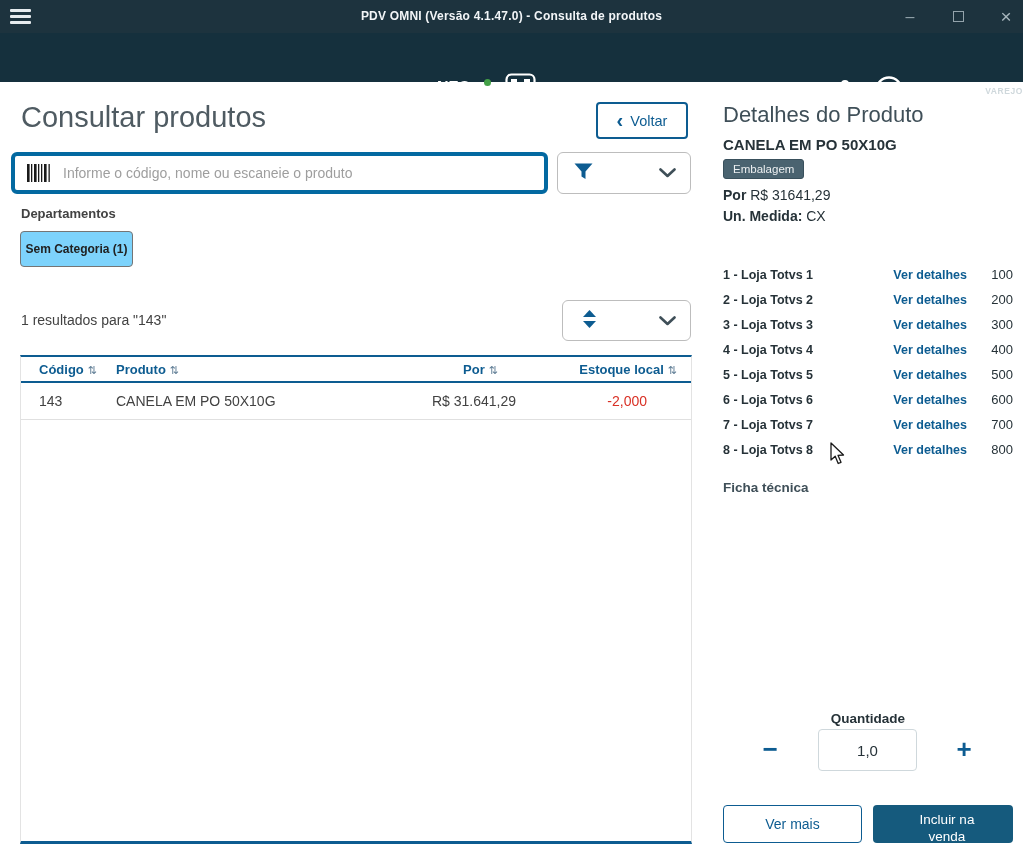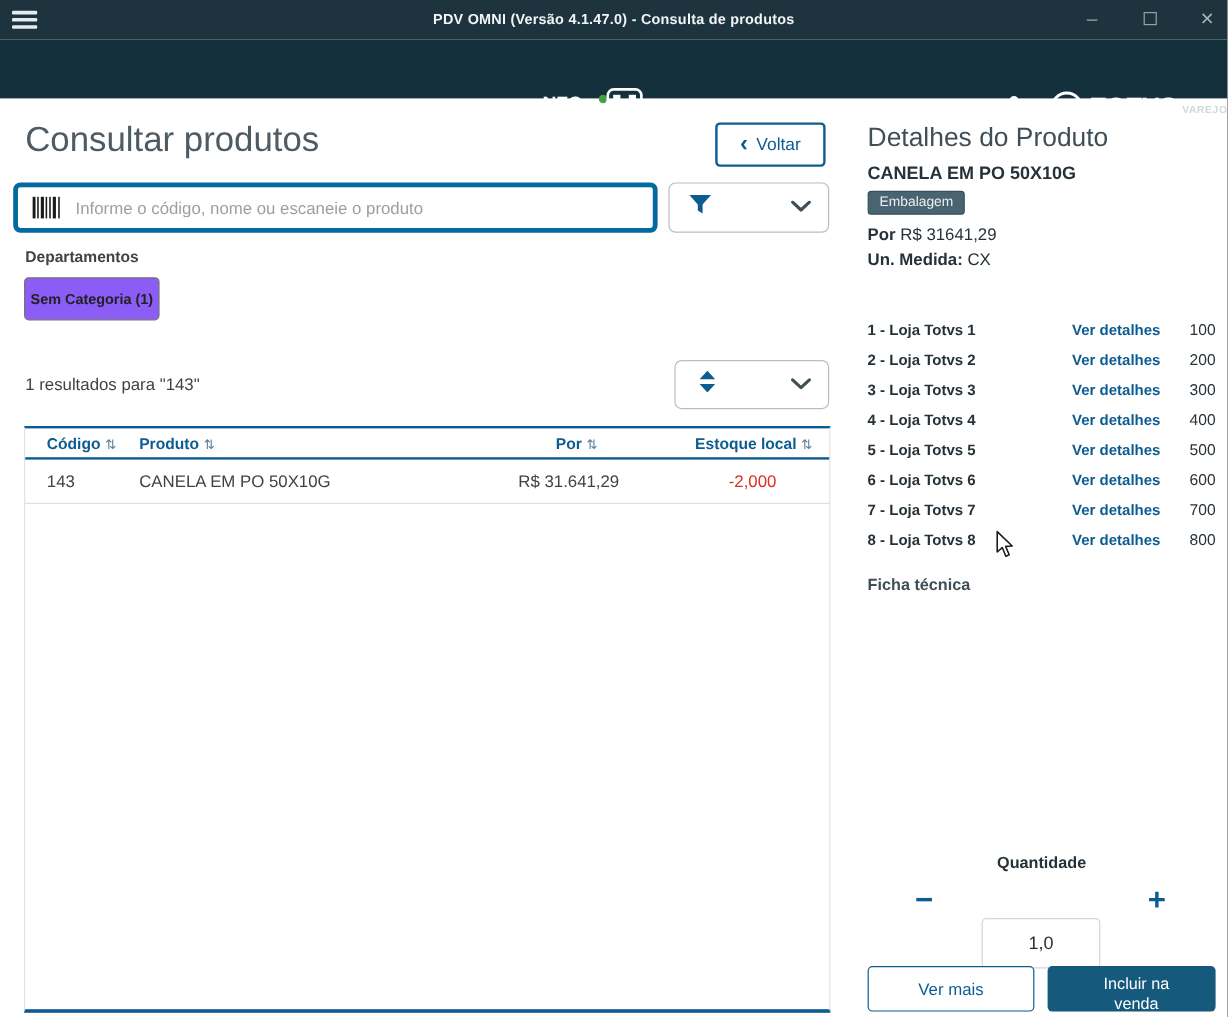--- a/index.html
+++ b/index.html
@@ -24,21 +24,21 @@
   .win-controls { position:absolute; right:8px; top:0; height:33px; display:flex; align-items:center; gap:30px; }
   .wc { color:#93a3ab; font-size:16px; line-height:16px; cursor:pointer; width:18px; text-align:center; }
   .wc-max { width:11px; height:11px; border:1.5px solid #93a3ab; display:inline-block; }
   .wc-close { font-size:19px; color:#a7b6bd; }
 
   
   .appbar {
     position:absolute; left:0; top:33px; width:1023px; height:49px;
     background:#15303d;
   }
-  .nfce { position:absolute; left:452px; top:46px; color:#ffffff; font-size:16px; font-weight:bold; }
+  .nfce { position:absolute; left:437px; top:46px; color:#ffffff; font-size:16px; font-weight:bold; }
   .nfce-dot { position:absolute; left:47px; top:0px; width:7px; height:7px; border-radius:50%; background:#43a047; }
   .qr-box { position:absolute; left:505px; top:40px; }
   .appbar-datetime { position:absolute; left:637px; top:49px; color:#ffffff; font-size:14.5px; }
   .appbar-counter { position:absolute; left:803px; top:48px; color:#ffffff; font-size:15px; }
   .user-ic { position:absolute; left:835px; top:45px; }
   .brand { position:absolute; left:874px; top:42px; display:flex; align-items:center; }
   .brand-name { color:#ffffff; font-size:21px; font-weight:bold; letter-spacing:.5px; margin-left:5px; }
   .brand-sub { color:#cfd8dc; font-size:8.5px; font-weight:bold; letter-spacing:.6px; margin-left:4px; margin-top:2px; }
 
   
@@ -63,21 +63,21 @@
 
   .filter-box {
     position:absolute; left:557px; top:152px; width:134px; height:42px;
     border:1px solid #bdbdbd; border-radius:6px; background:#fff;
     display:flex; align-items:center; justify-content:space-between; padding:0 14px 0 16px; cursor:pointer;
   }
 
   .dep-label { position:absolute; left:21px; top:206px; font-size:13px; font-weight:bold; color:#424242; }
   .chip {
     position:absolute; left:20px; top:231px; width:113px; height:36px;
-    border:1px solid #757575; border-radius:4px; background:#8b5cf6;
+    border:1px solid #757575; border-radius:4px; background:#7dd3fc;
     font-size:12px; font-weight:bold; color:#212121;
     display:flex; align-items:center; justify-content:center; cursor:pointer; font-family:inherit;
   }
 
   .results-text { position:absolute; left:21px; top:312px; font-size:14px; color:#424242; }
 
   .sort-box {
     position:absolute; left:562px; top:300px; width:129px; height:41px;
     border:1px solid #bdbdbd; border-radius:6px; background:#fff;
     display:flex; align-items:center; justify-content:space-between; padding:0 14px 0 20px; cursor:pointer;
@@ -134,21 +134,21 @@
   .qty-label { position:absolute; left:723px; top:711px; width:290px; text-align:center; font-size:13.5px; font-weight:bold; color:#263238; }
   .qty-btn {
     position:absolute; top:731px; width:36px; height:36px; border:none; background:transparent;
     color:#0d5c91; font-size:26px; font-weight:bold; cursor:pointer; line-height:36px; text-align:center; font-family:inherit;
   }
   .qty-minus { left:752px; }
   .qty-plus { left:946px; }
   .qty-input {
     position:absolute; left:818px; top:729px; width:99px; height:42px;
     border:1px solid #cfd8dc; border-radius:4px; text-align:center;
-    font-size:15px; color:#263238; font-family:inherit; outline:none;margin-top:36px;
+    font-size:15px; color:#263238; font-family:inherit; outline:none;
   }
 
   .ver-mais-btn {
     position:absolute; left:723px; top:805px; width:139px; height:38px;
     background:#fff; border:1px solid #0d5c91; border-radius:4px;
     color:#0d5c91; font-size:14px; cursor:pointer; font-family:inherit;
   }
   .incluir-btn {
     position:absolute; left:873px; top:805px; width:140px; height:38px;
     background:#155a7d; border:none; border-radius:4px;

